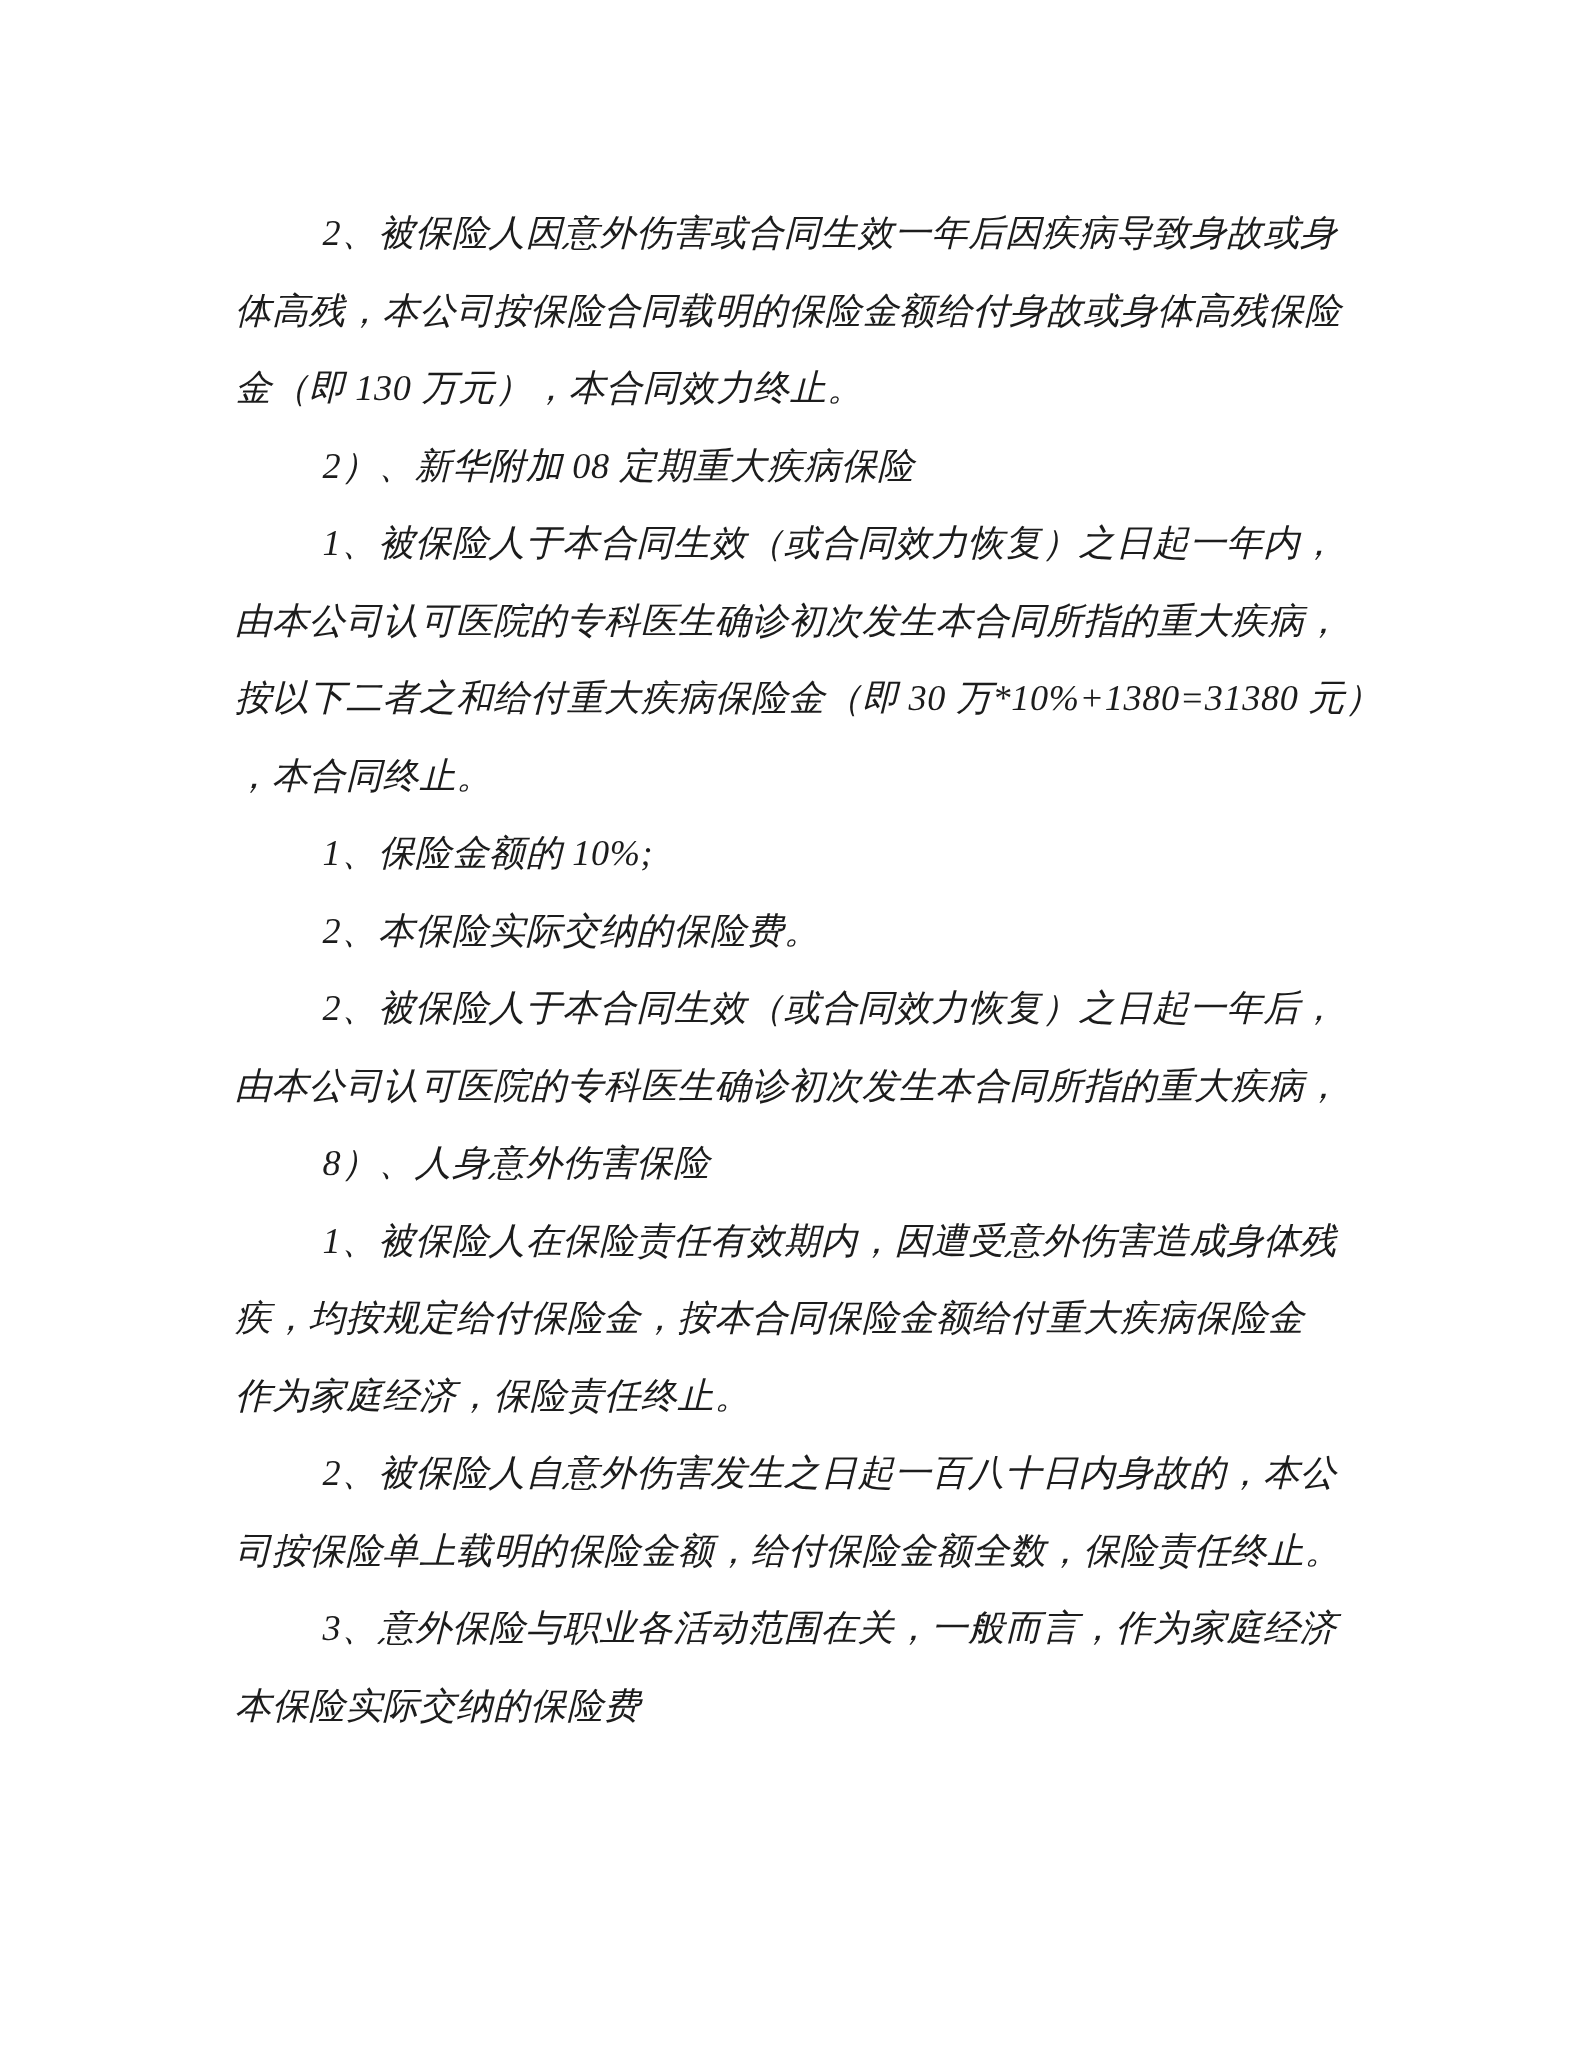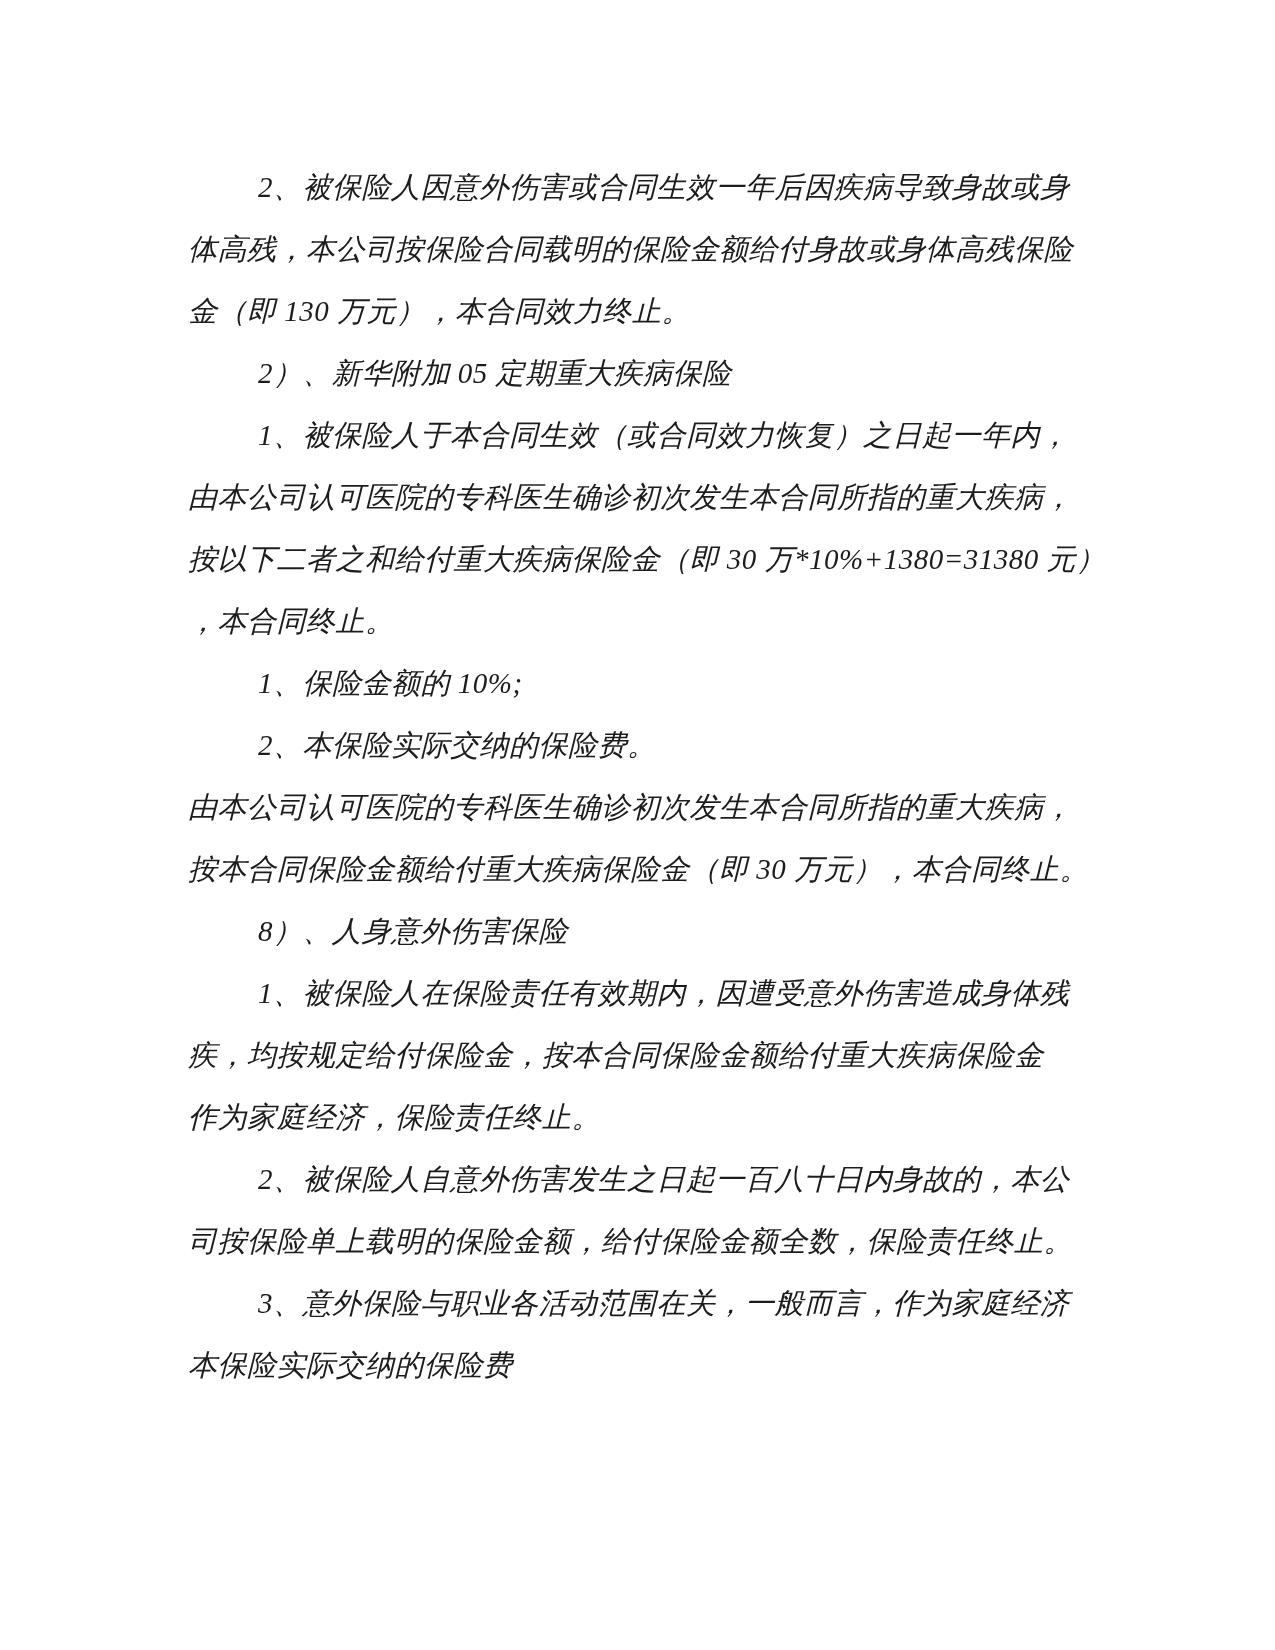--- a/index.html
+++ b/index.html
@@ -39,29 +39,29 @@
   }
 </style>
 </head>
 <body style="background: rgb(255, 255, 255);">
 
 <div class="page">
   <div class="content" style="color: rgb(28, 28, 28);">
     <div class="line indent">2、被保险人因意外伤害或合同生效一年后因疾病导致身故或身</div>
     <div class="line">体高残，本公司按保险合同载明的保险金额给付身故或身体高残保险</div>
     <div class="line">金（即 130 万元），本合同效力终止。</div>
-    <div class="line indent">2）、新华附加 05 定期重大疾病保险</div>
+    <div class="line indent">2）、新华附加 08 定期重大疾病保险</div>
     <div class="line indent">1、被保险人于本合同生效（或合同效力恢复）之日起一年内，</div>
     <div class="line">由本公司认可医院的专科医生确诊初次发生本合同所指的重大疾病，</div>
     <div class="line">按以下二者之和给付重大疾病保险金（即 30 万*10%+1380=31380 元）</div>
     <div class="line">，本合同终止。</div>
     <div class="line indent">1、保险金额的 10%;</div>
     <div class="line indent">2、本保险实际交纳的保险费。</div>
+    <div class="line indent">2、被保险人于本合同生效（或合同效力恢复）之日起一年后，</div>
     <div class="line">由本公司认可医院的专科医生确诊初次发生本合同所指的重大疾病，</div>
-    <div class="line">按本合同保险金额给付重大疾病保险金（即 30 万元），本合同终止。</div>
     <div class="line indent">8）、人身意外伤害保险</div>
     <div class="line indent">1、被保险人在保险责任有效期内，因遭受意外伤害造成身体残</div>
     <div class="line">疾，均按规定给付保险金，按本合同保险金额给付重大疾病保险金</div>
     <div class="line">作为家庭经济，保险责任终止。</div>
     <div class="line indent">2、被保险人自意外伤害发生之日起一百八十日内身故的，本公</div>
     <div class="line">司按保险单上载明的保险金额，给付保险金额全数，保险责任终止。</div>
     <div class="line indent">3、意外保险与职业各活动范围在关，一般而言，作为家庭经济</div>
     <div class="line">本保险实际交纳的保险费</div>
   </div>
 </div>

